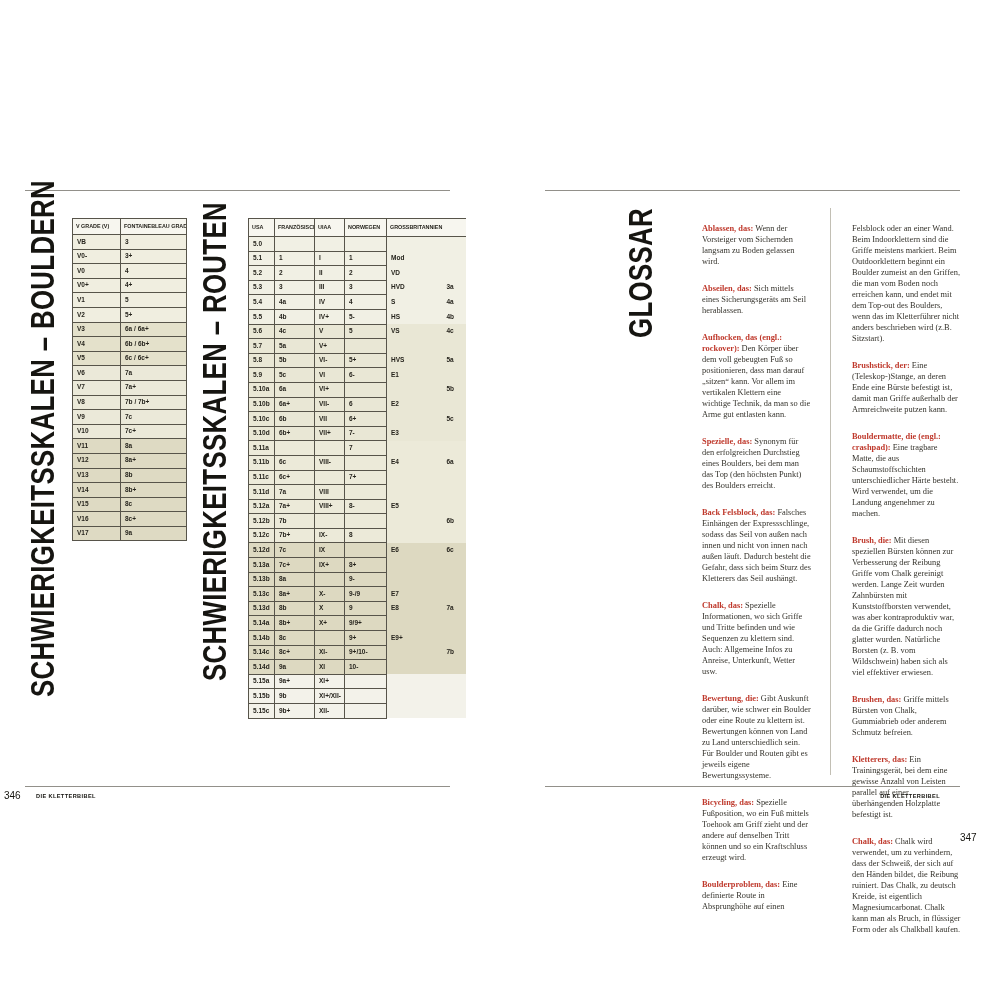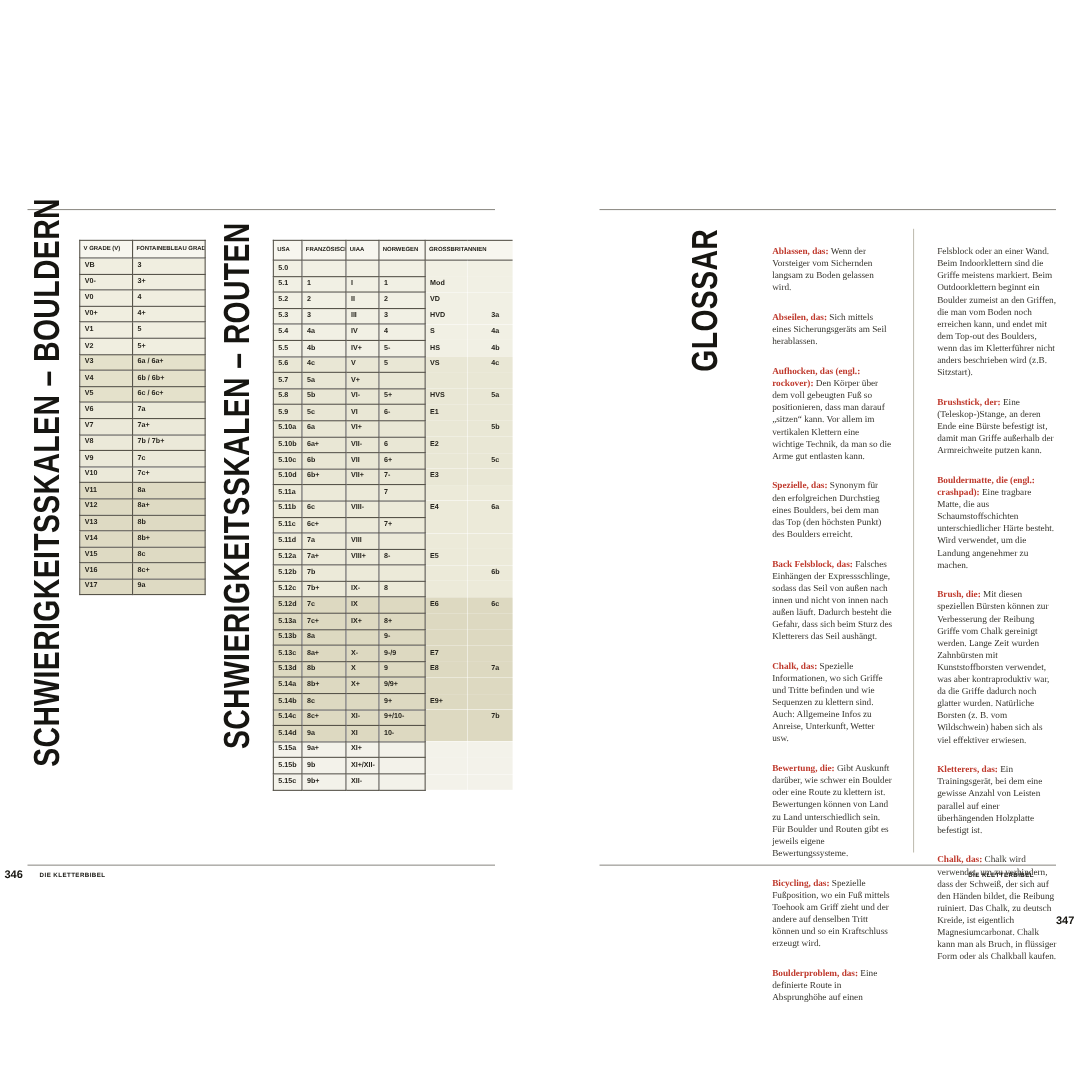--- a/index.html
+++ b/index.html
@@ -56,21 +56,21 @@
     position:absolute;top:207px;width:141px;
     font-family:"Liberation Serif",serif;font-size:8.4px;line-height:11px;
     color:#35332c;text-align:left;
   }
   #gloss-col1{left:686px;}
   #gloss-col2{left:836px;}
   .entry{margin:16px;padding:0;}
   .term{color:#bf392c;font-weight:bold;}
 
   
-  .page-num{position:absolute;font-size:10px;font-weight:bold;color:#15140f;}
+  .page-num{position:absolute;font-size:10px;font-weight:normal;color:#15140f;}
   .book-title{position:absolute;font-size:5.6px;font-weight:bold;letter-spacing:0.4px;color:#15140f;}
 </style>
 </head>
 <body>
 
 <div class="rule" style="left:25px;top:190px;width:425px;"></div>
 <div class="rule" style="left:545px;top:190px;width:415px;"></div>
 
 <div class="vtitle" style="left:24px;top:697px;">
   <span class="squeeze">SCHWIERIGKEITSSKALEN – BOULDERN</span>
@@ -477,20 +477,21 @@
     <p class="entry"><span class="term">Bewertung, die:</span> <span class="def">Gibt Auskunft darüber, wie schwer ein Boulder oder eine Route zu klettern ist. Bewertungen können von Land zu Land unterschiedlich sein. Für Boulder und Routen gibt es jeweils eigene Bewertungssysteme.</span></p>
     <p class="entry"><span class="term">Bicycling, das:</span> <span class="def">Spezielle Fußposition, wo ein Fuß mittels Toehook am Griff zieht und der andere auf denselben Tritt können und so ein Kraftschluss erzeugt wird.</span></p>
     <p class="entry"><span class="term">Boulderproblem, das:</span> <span class="def">Eine definierte Route in Absprunghöhe auf einen</span></p>
   </div>
 <div class="vdivider" style="left:830px;top:208px;height:567px;"></div>
 <div class="gcol" id="gloss-col2">
     <p class="entry"><span class="def">Felsblock oder an einer Wand. Beim Indoorklettern sind die Griffe meistens markiert. Beim Outdoorklettern beginnt ein Boulder zumeist an den Griffen, die man vom Boden noch erreichen kann, und endet mit dem Top-out des Boulders, wenn das im Kletterführer nicht anders beschrieben wird (z.B. Sitzstart).</span></p>
     <p class="entry"><span class="term">Brushstick, der:</span> <span class="def">Eine (Teleskop-)Stange, an deren Ende eine Bürste befestigt ist, damit man Griffe außerhalb der Armreichweite putzen kann.</span></p>
     <p class="entry"><span class="term">Bouldermatte, die (engl.: crashpad):</span> <span class="def">Eine tragbare Matte, die aus Schaumstoffschichten unterschiedlicher Härte besteht. Wird verwendet, um die Landung angenehmer zu machen.</span></p>
     <p class="entry"><span class="term">Brush, die:</span> <span class="def">Mit diesen speziellen Bürsten können zur Verbesserung der Reibung Griffe vom Chalk gereinigt werden. Lange Zeit wurden Zahnbürsten mit Kunststoffborsten verwendet, was aber kontraproduktiv war, da die Griffe dadurch noch glatter wurden. Natürliche Borsten (z. B. vom Wildschwein) haben sich als viel effektiver erwiesen.</span></p>
+    <p class="entry"><span class="term">Brushen, das:</span> <span class="def">Griffe mittels Bürsten von Chalk, Gummiabrieb oder anderem Schmutz befreien.</span></p>
     <p class="entry"><span class="term">Kletterers, das:</span> <span class="def">Ein Trainingsgerät, bei dem eine gewisse Anzahl von Leisten parallel auf einer überhängenden Holzplatte befestigt ist.</span></p>
     <p class="entry"><span class="term">Chalk, das:</span> <span class="def">Chalk wird verwendet, um zu verhindern, dass der Schweiß, der sich auf den Händen bildet, die Reibung ruiniert. Das Chalk, zu deutsch Kreide, ist eigentlich Magnesiumcarbonat. Chalk kann man als Bruch, in flüssiger Form oder als Chalkball kaufen.</span></p>
   </div>
 
 <div class="rule" style="left:25px;top:786px;width:425px;"></div>
 <div class="rule" style="left:545px;top:786px;width:415px;"></div>
 <div class="page-num" style="left:4px;top:790px;">346</div>
 <div class="book-title" style="left:36px;top:793px;">DIE KLETTERBIBEL</div>
 <div class="book-title" style="left:860px;top:793px;width:80px;text-align:right;">DIE KLETTERBIBEL</div>
 <div class="page-num" style="left:960px;top:832px;">347</div>

